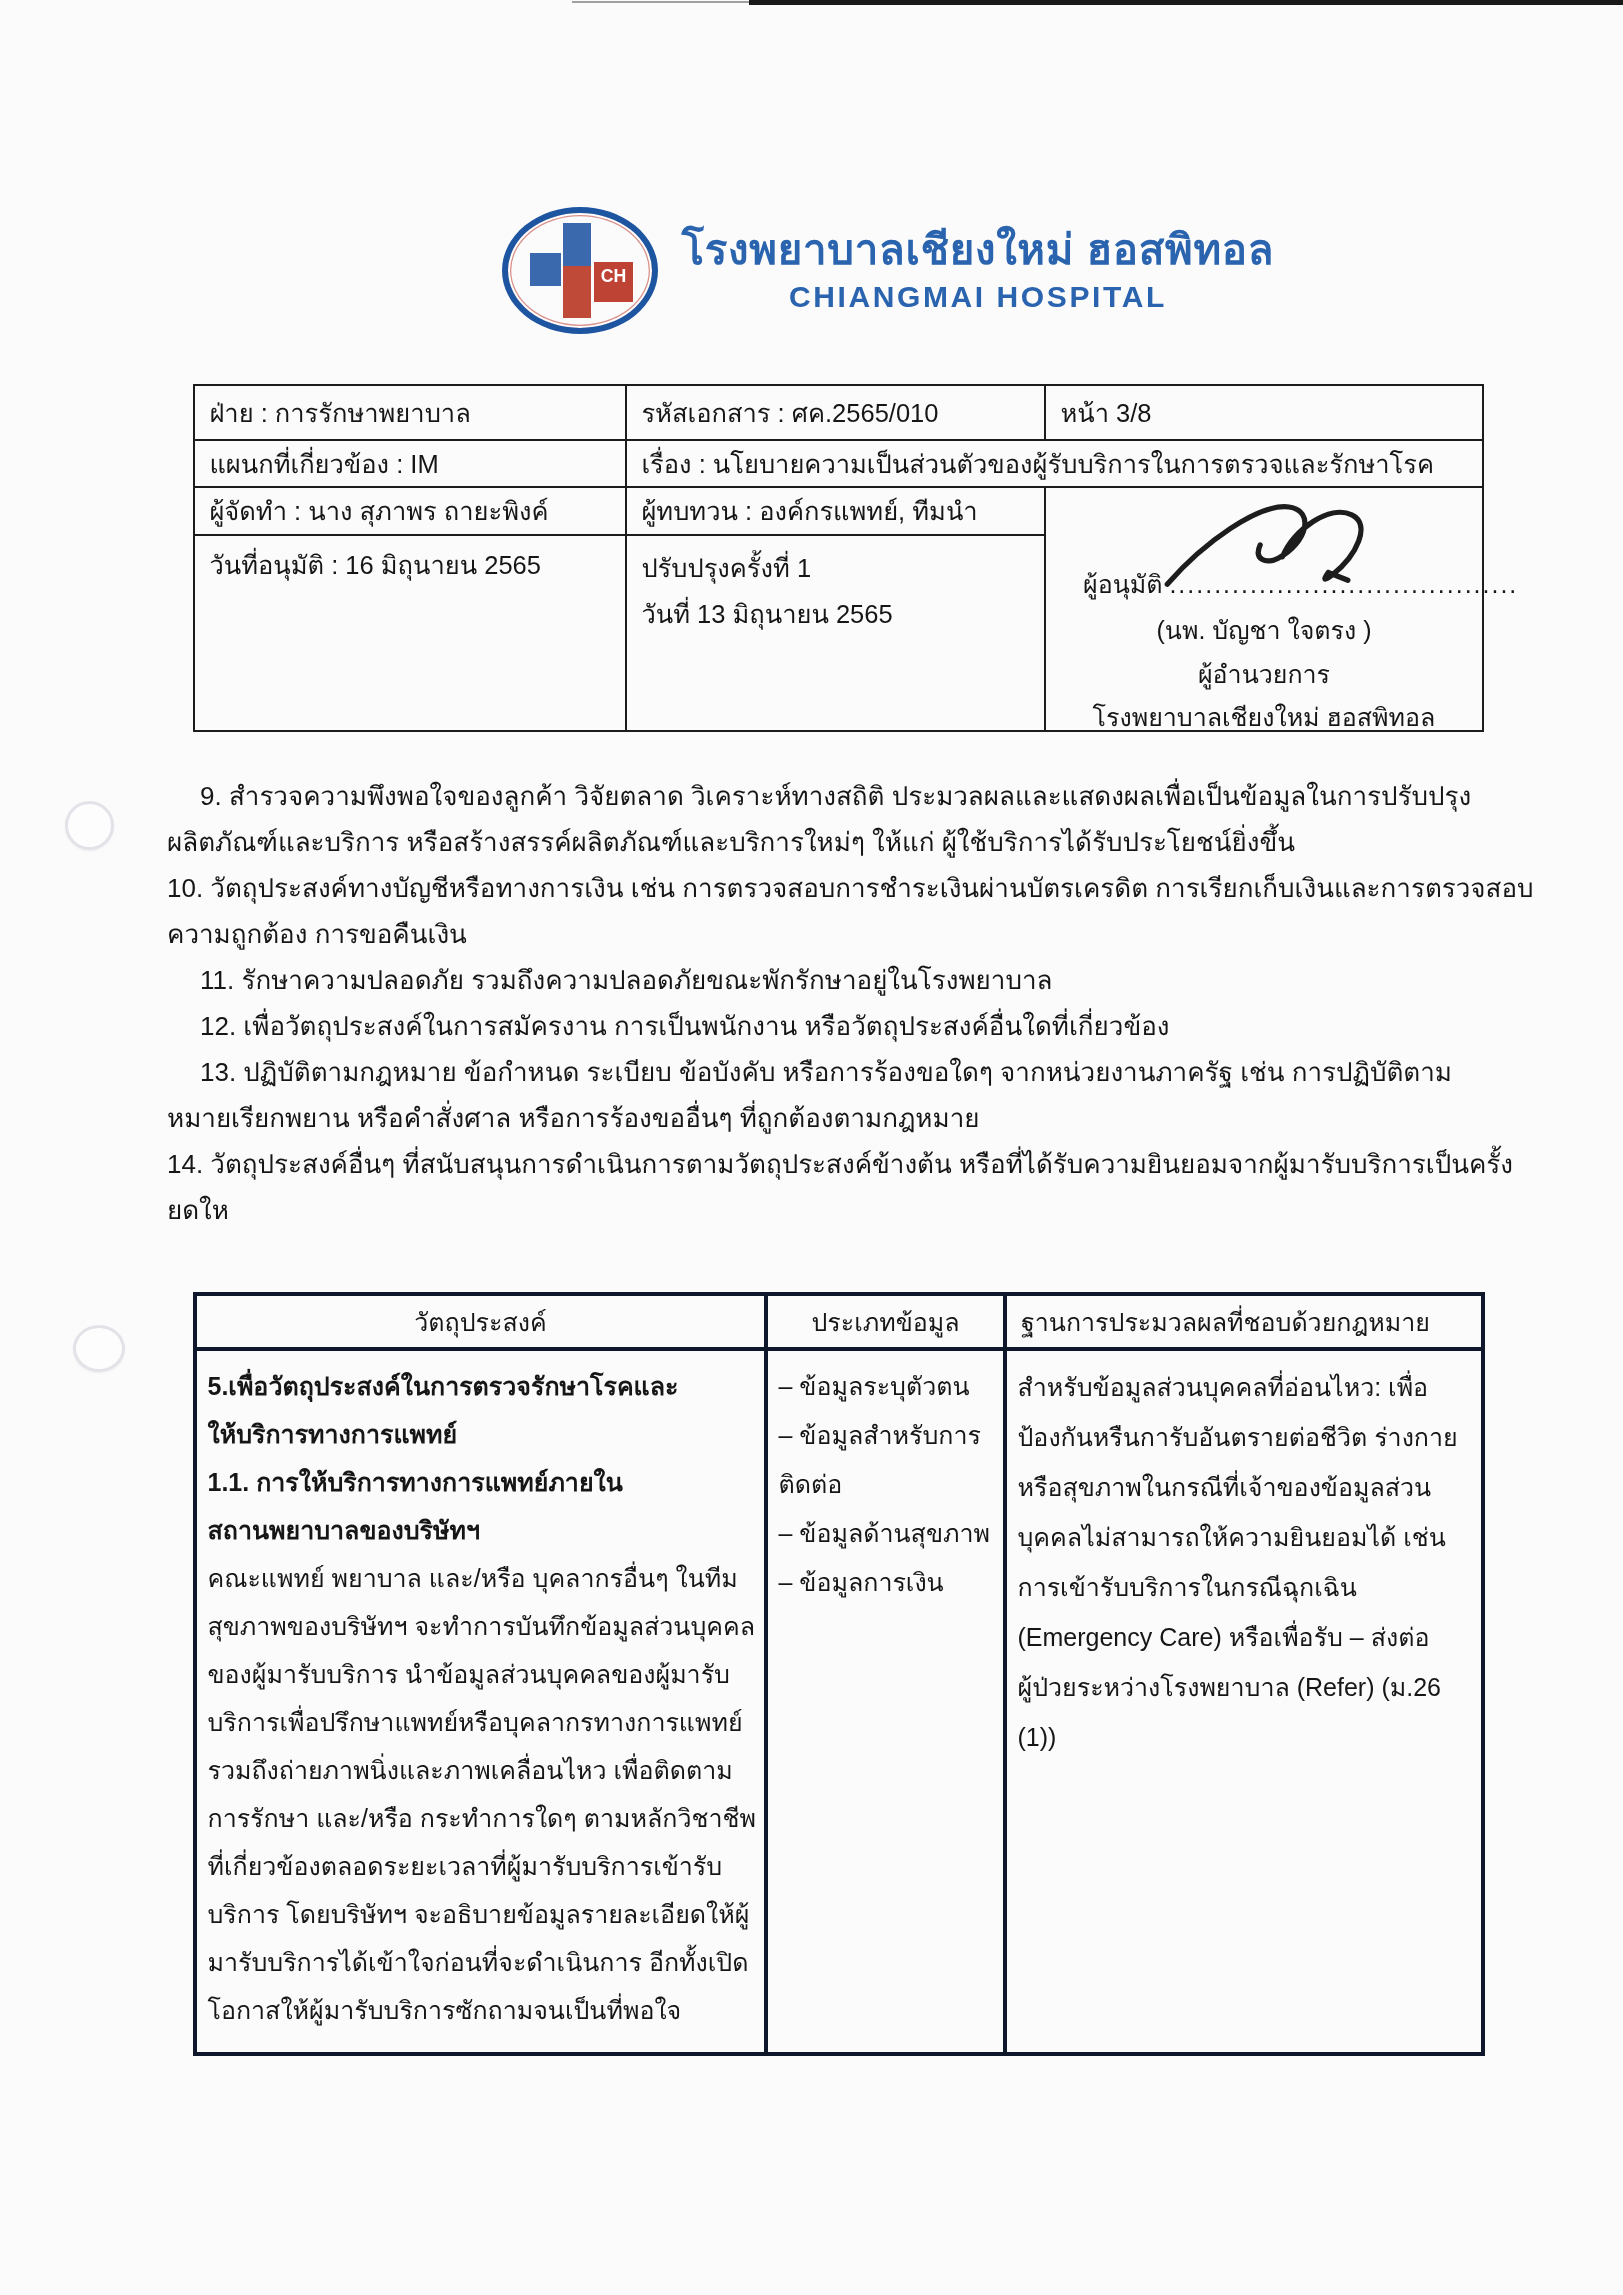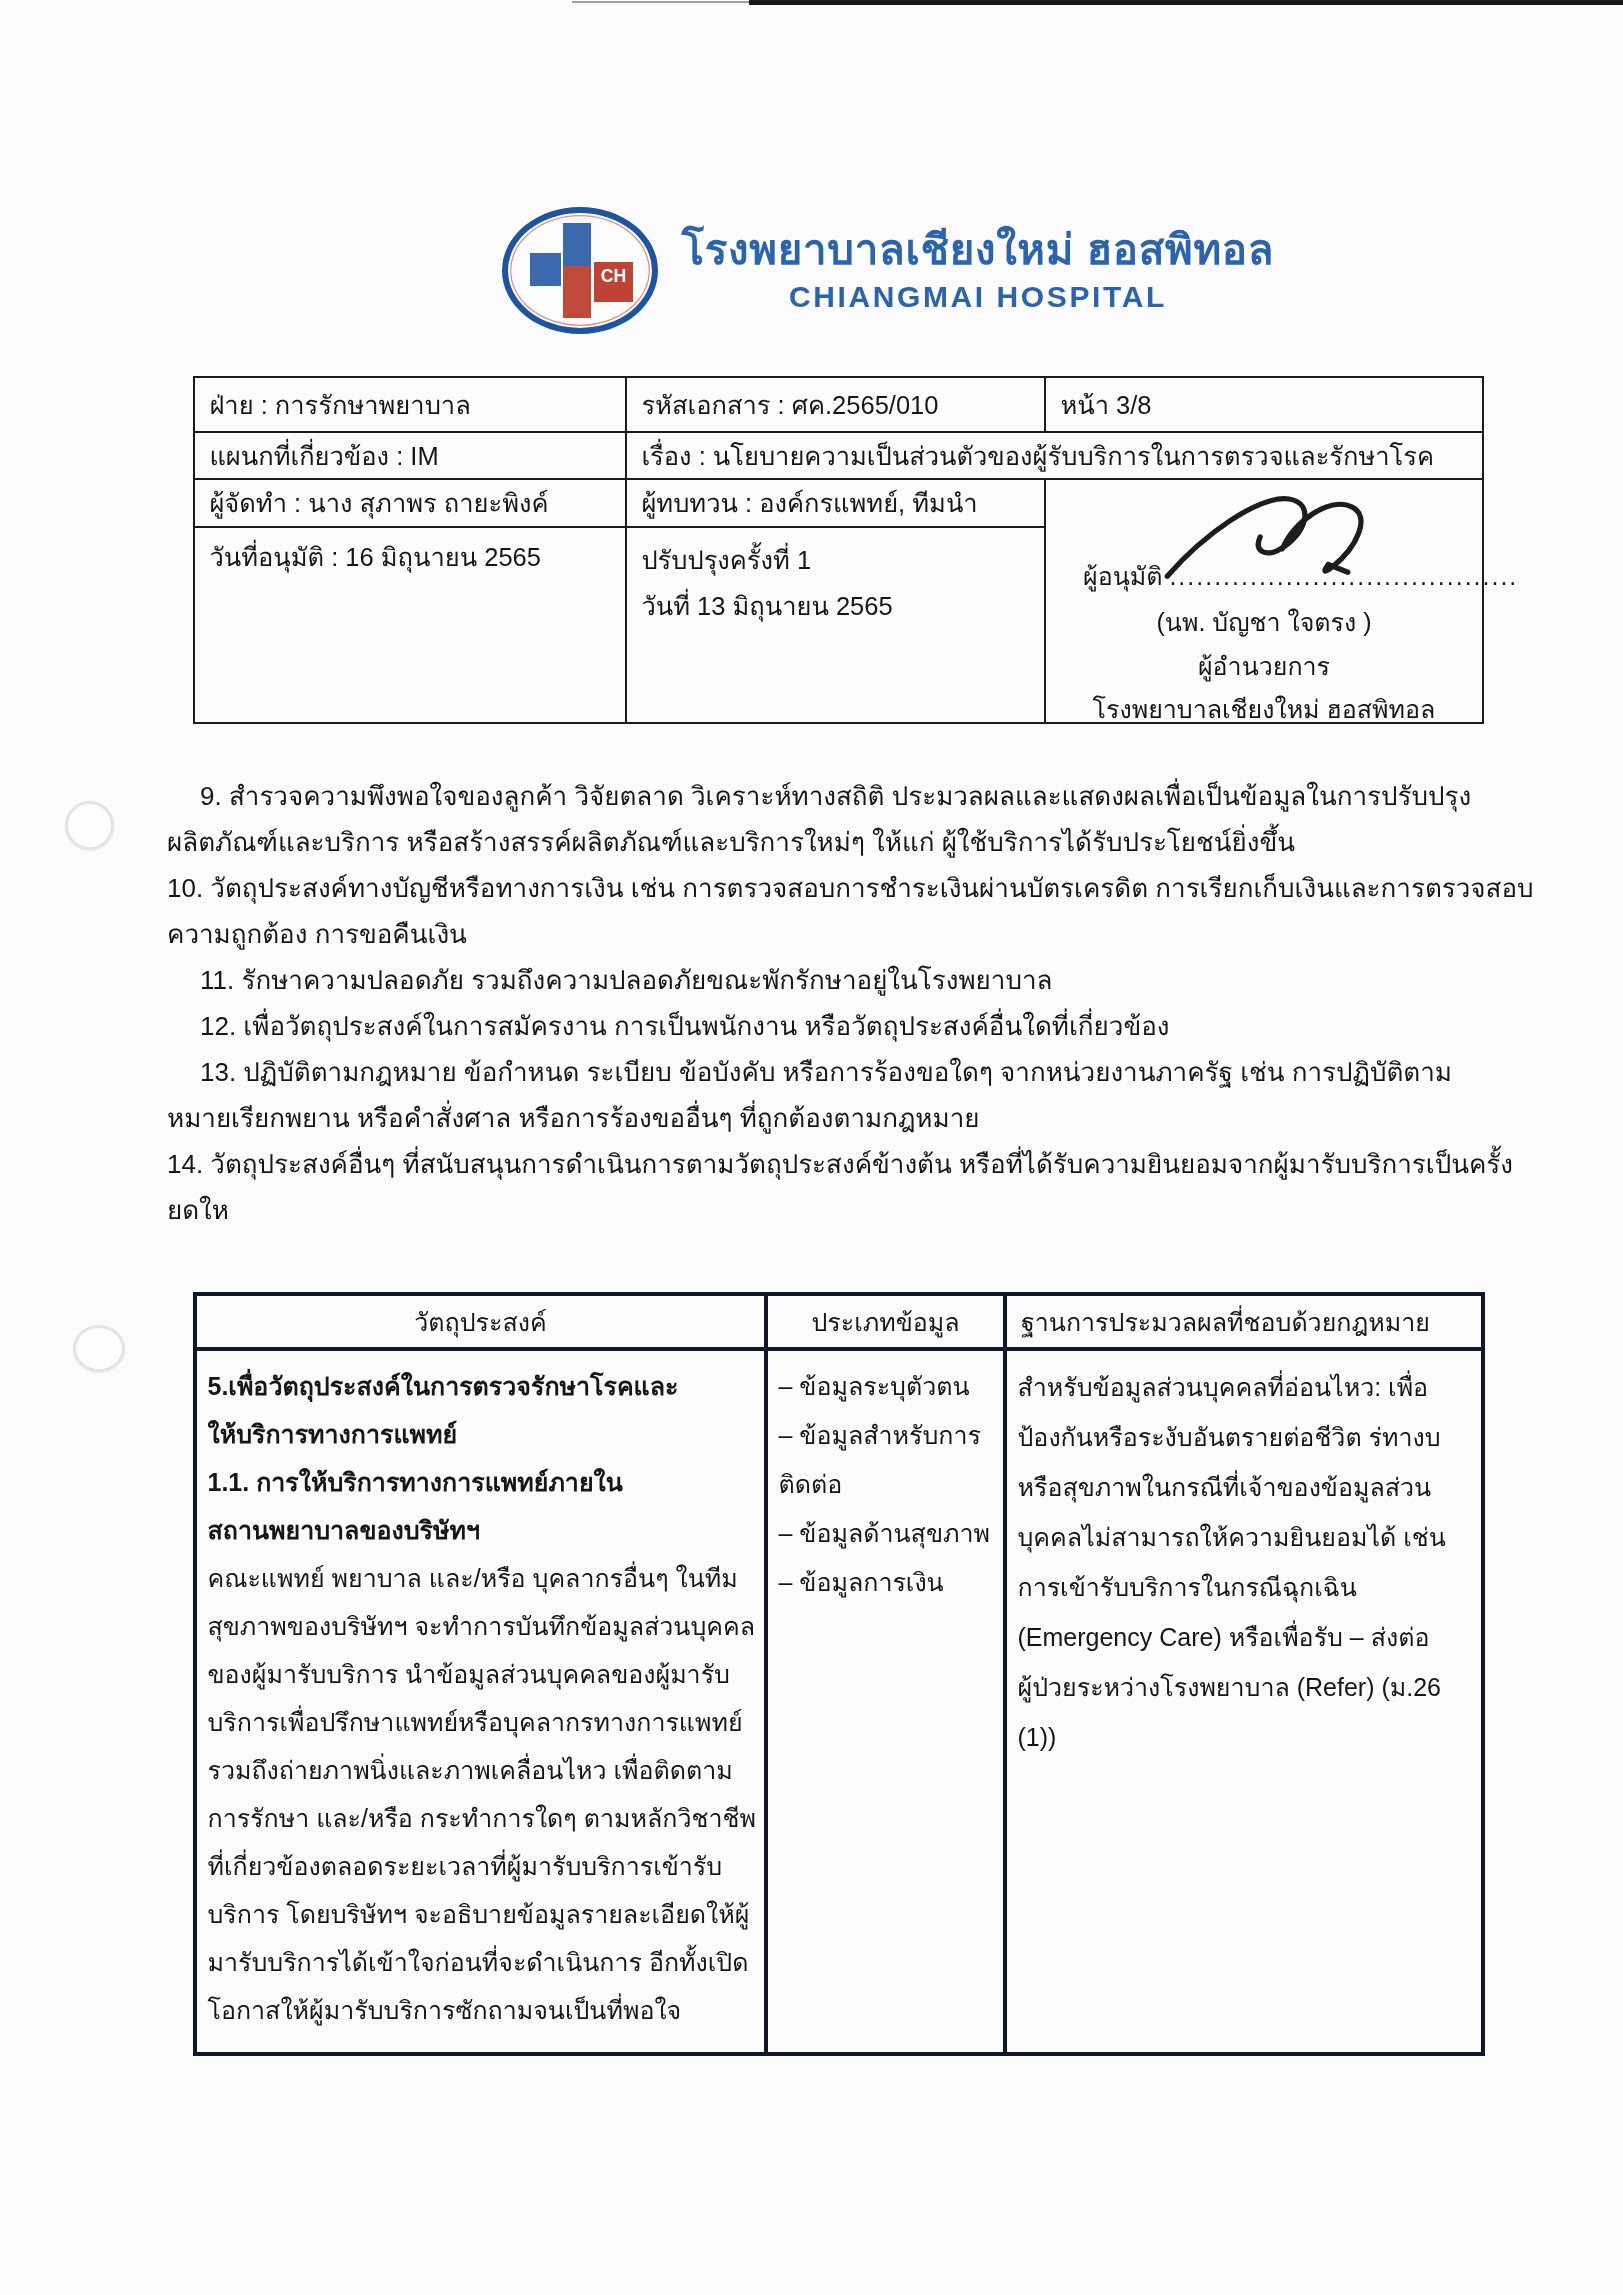--- a/index.html
+++ b/index.html
@@ -20,21 +20,21 @@
   .lm-vtop{position:absolute;left:61px;top:15.7px;width:27.5px;height:43px;background:#3a69ad;}
   .lm-vbot{position:absolute;left:61px;top:59px;width:27.5px;height:52px;background:#c04a38;}
   .lm-left{position:absolute;left:27.5px;top:46px;width:31px;height:33px;background:#3a69ad;}
   .lm-ch{position:absolute;left:92px;top:55px;width:39px;height:40px;background:#bf4334;color:#fff;
          display:flex;align-items:flex-start;justify-content:center;font-size:17.7px;font-weight:bold;padding-top:3.9px;box-sizing:border-box;}
   .logo-text{display:flex;flex-direction:column;align-items:center;}
   .thai-name{font-size:42px;font-weight:bold;color:#2a63ae;line-height:1.15;letter-spacing:0.7px;}
   .eng-name{font-size:30px;font-weight:bold;color:#2a63ae;letter-spacing:2.6px;margin-top:5.2px;}
   
   table{border-collapse:collapse;table-layout:fixed;}
-  .header-table{position:absolute;left:193px;top:376px;width:1289px;}
+  .header-table{position:absolute;left:193px;top:384px;width:1289px;}
   .header-table td{border:2px solid #1c1c1c;font-size:25.5px;padding:2.6px 6.5px 2.6px 14.4px;vertical-align:middle;}
   .header-table tr.r4 td{vertical-align:top;padding-top:9.2px;margin-left:32px;}
   .rev-line{line-height:46px;}
   .sign-cell{position:relative;padding:0 !important;}
   .sig-svg{position:absolute;left:116px;top:10.5px;}
   .sign-line{position:absolute;left:37px;top:76px;font-size:25px;white-space:nowrap;}
   .dots{letter-spacing:2px;}
   .sign-name{position:absolute;left:0;top:122px;width:100%;text-align:center;font-size:25px;}
   .sign-title{position:absolute;left:0;top:166px;width:100%;text-align:center;font-size:25px;}
   .sign-org{position:absolute;left:0;top:209px;width:100%;text-align:center;font-size:25px;}
@@ -160,21 +160,21 @@
           </td>
       <td class="c2">
             <div class="tline">– ข้อมูลระบุตัวตน</div>
             <div class="tline">– ข้อมูลสำหรับการ</div>
             <div class="tline">ติดต่อ</div>
             <div class="tline">– ข้อมูลด้านสุขภาพ</div>
             <div class="tline">– ข้อมูลการเงิน</div>
           </td>
       <td class="c3">
             <div class="tline">สำหรับข้อมูลส่วนบุคคลที่อ่อนไหว: เพื่อ</div>
-            <div class="tline">ป้องกันหรือระงับอันตรายต่อชีวิต ร่ทางบ</div>
+            <div class="tline">ป้องกันหรืนการับอันตรายต่อชีวิต ร่างกาย</div>
             <div class="tline">หรือสุขภาพในกรณีที่เจ้าของข้อมูลส่วน</div>
             <div class="tline">บุคคลไม่สามารถให้ความยินยอมได้ เช่น</div>
             <div class="tline">การเข้ารับบริการในกรณีฉุกเฉิน</div>
             <div class="tline">(Emergency Care) หรือเพื่อรับ – ส่งต่อ</div>
             <div class="tline">ผู้ป่วยระหว่างโรงพยาบาล (Refer) (ม.26</div>
             <div class="tline">(1))</div>
           </td>
     </tr>
   </tbody>
     </table>

